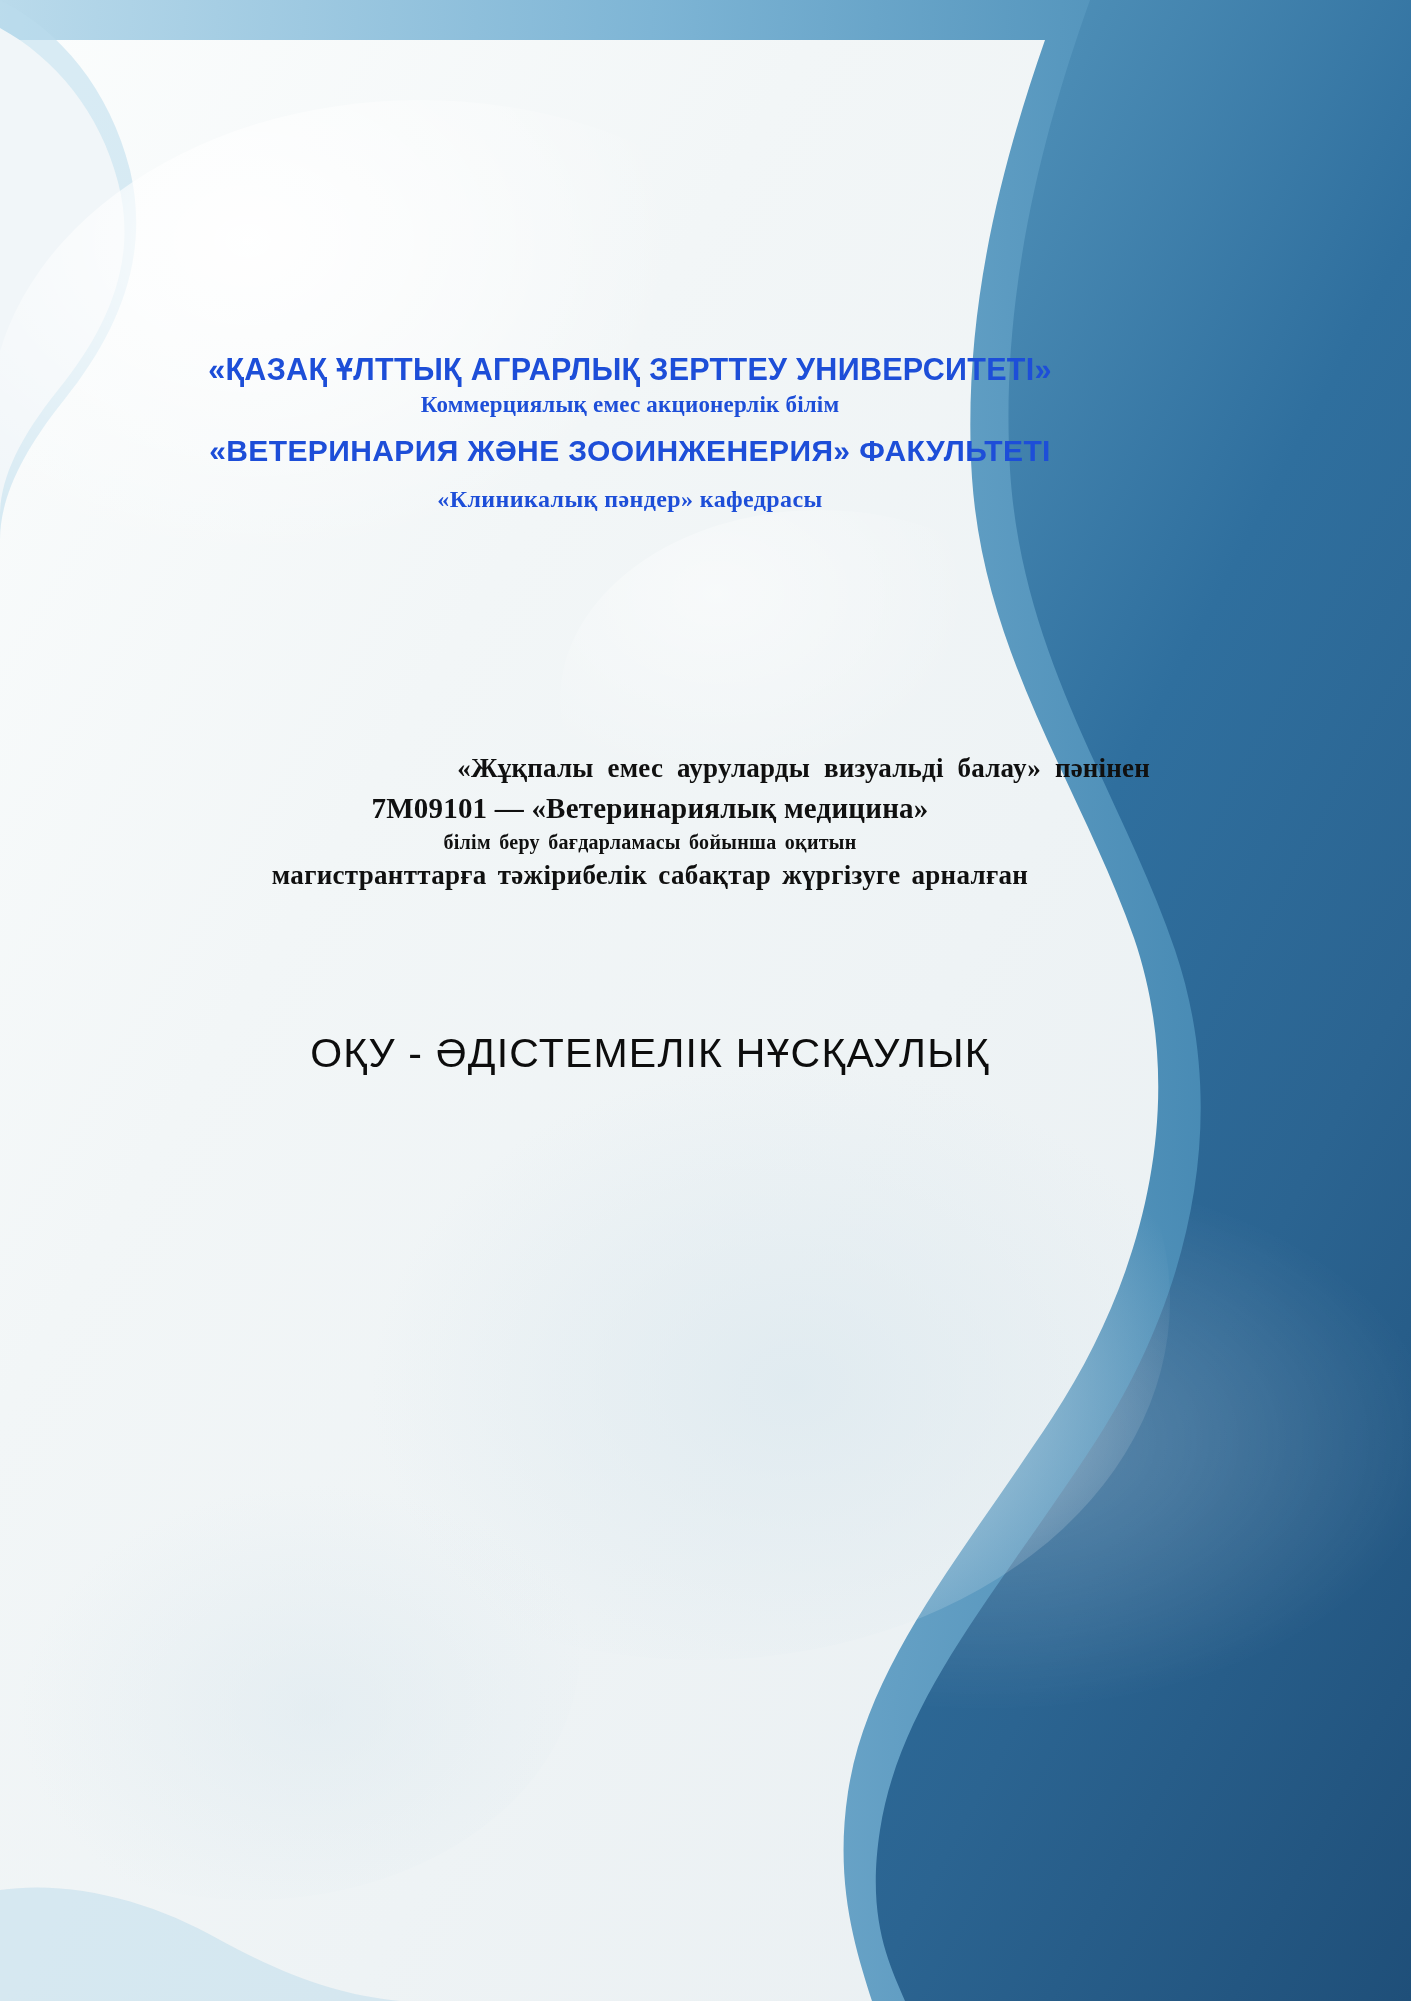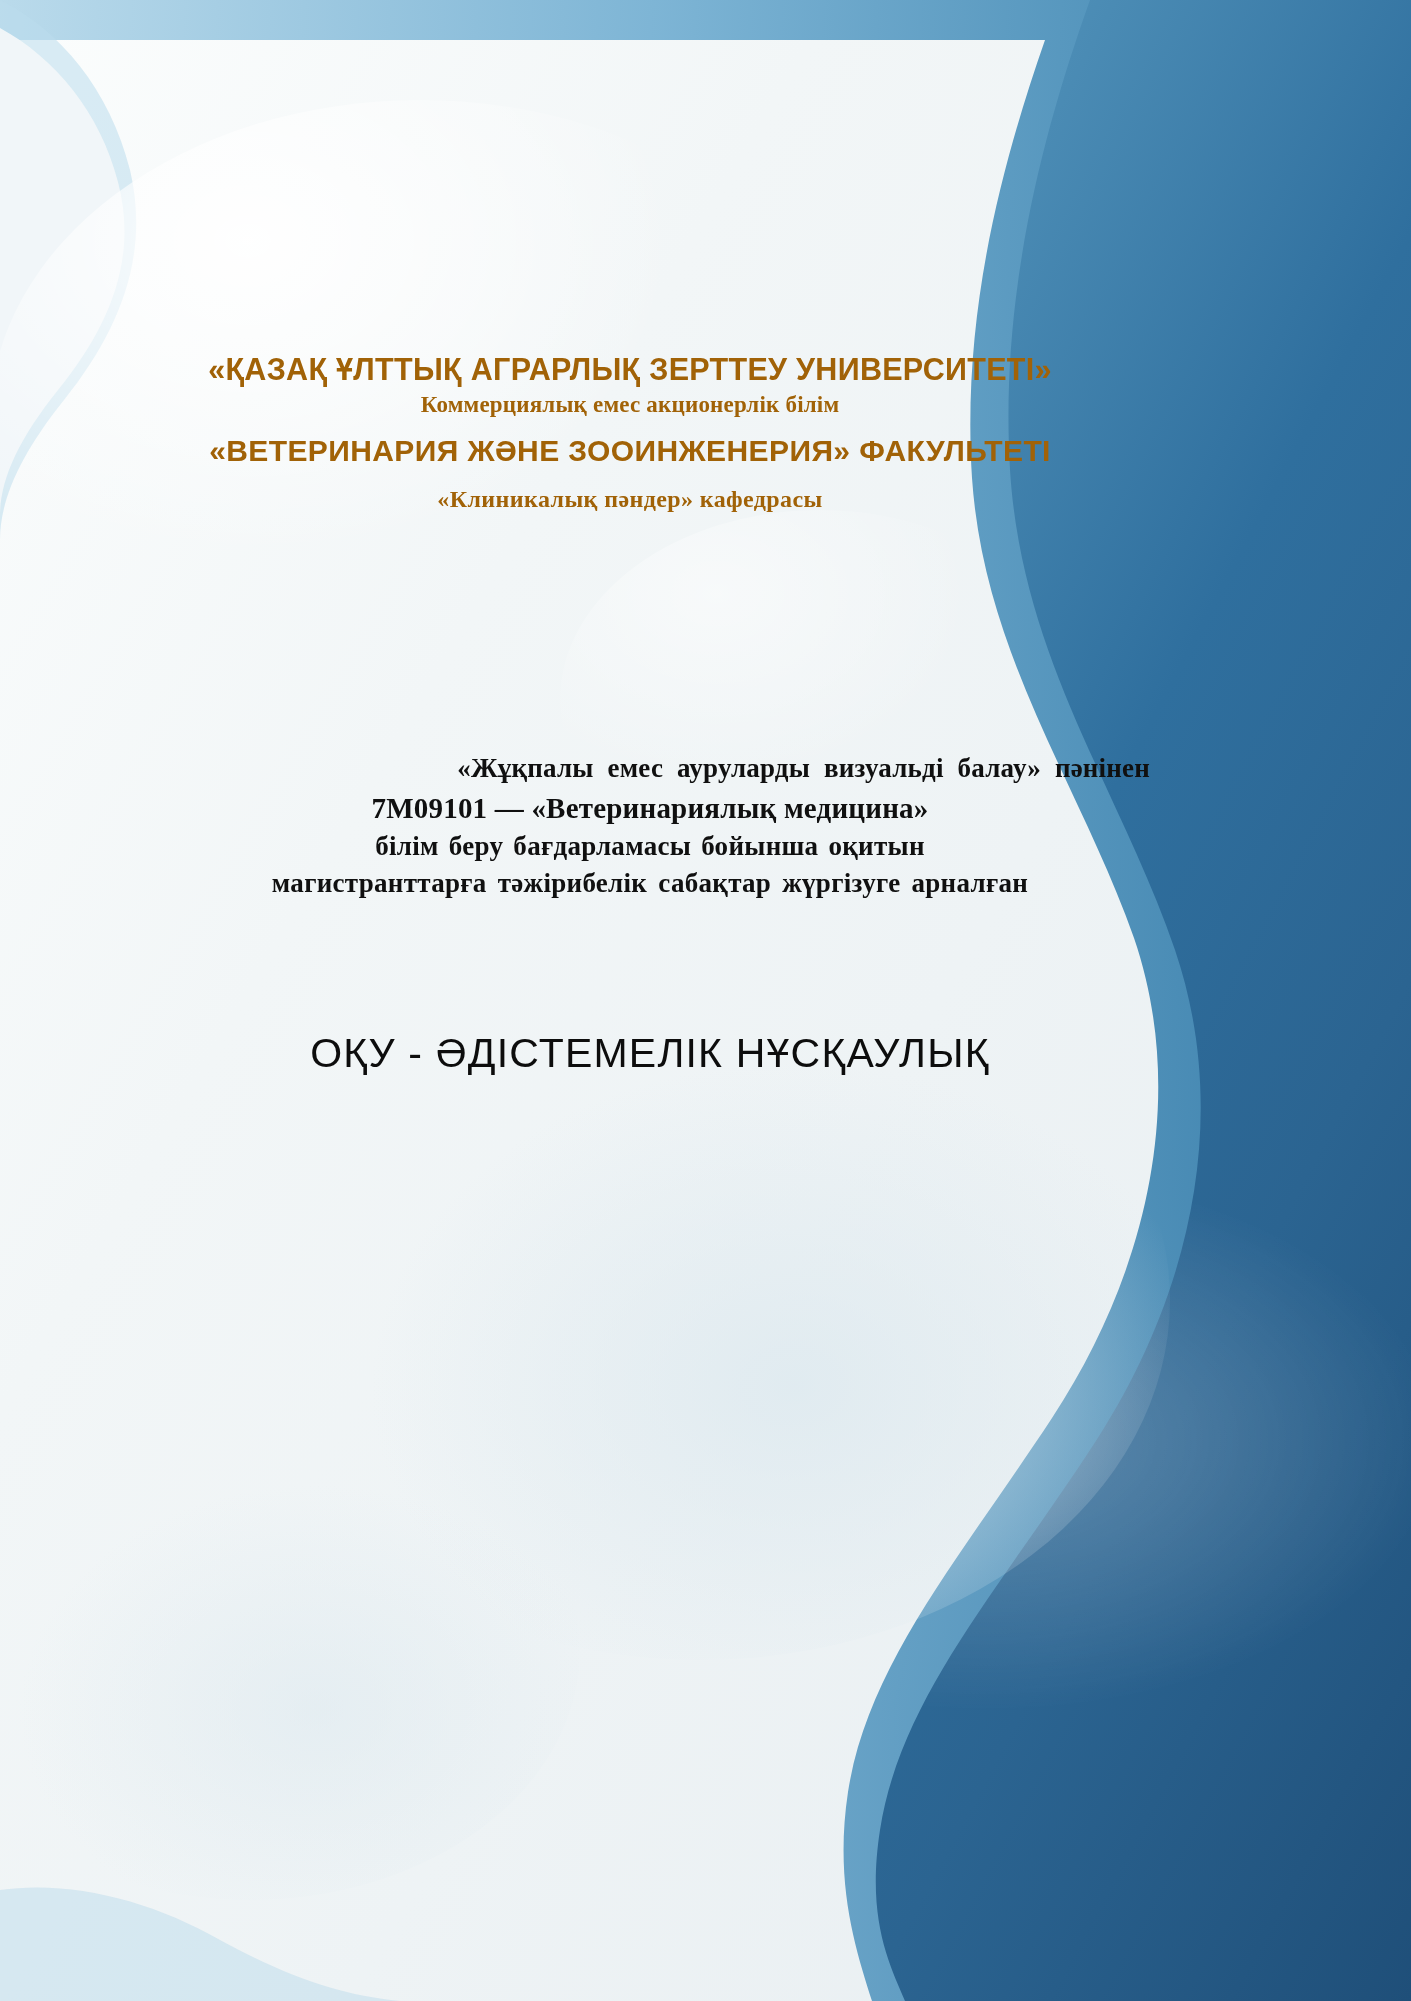--- a/index.html
+++ b/index.html
@@ -49,21 +49,21 @@
     top: 0;
     width: 1411px;
     height: 2001px;
   }
   .header-block {
     position: absolute;
     left: 90px;
     top: 352px;
     width: 1080px;
     text-align: center;
-    color: #a16207;
+    color: #1d4ed8;
   }
   .h-line1 {
     font-family: "Liberation Sans", sans-serif;
     font-weight: bold;
     font-size: 30.5px;
     letter-spacing: 0.3px;
     line-height: 1.18;
     white-space: nowrap;
   }
   .h-line2 {
@@ -105,21 +105,21 @@
     word-spacing: 7px;
     line-height: 1.35;
     text-align: right;
   }
   .s-line2 {
     font-size: 29px;
     margin-top: 6px;
     letter-spacing: 0.2px;
   }
   .s-line3 {
-    font-size: 27px;
+    font-size: 20px;
     margin-top: 6px;
     letter-spacing: 0.3px;
     word-spacing: 3px;
   }
   .s-line4 {
     font-size: 27px;
     margin-top: 6px;
     letter-spacing: 0.3px;
     word-spacing: 4px;
   }

